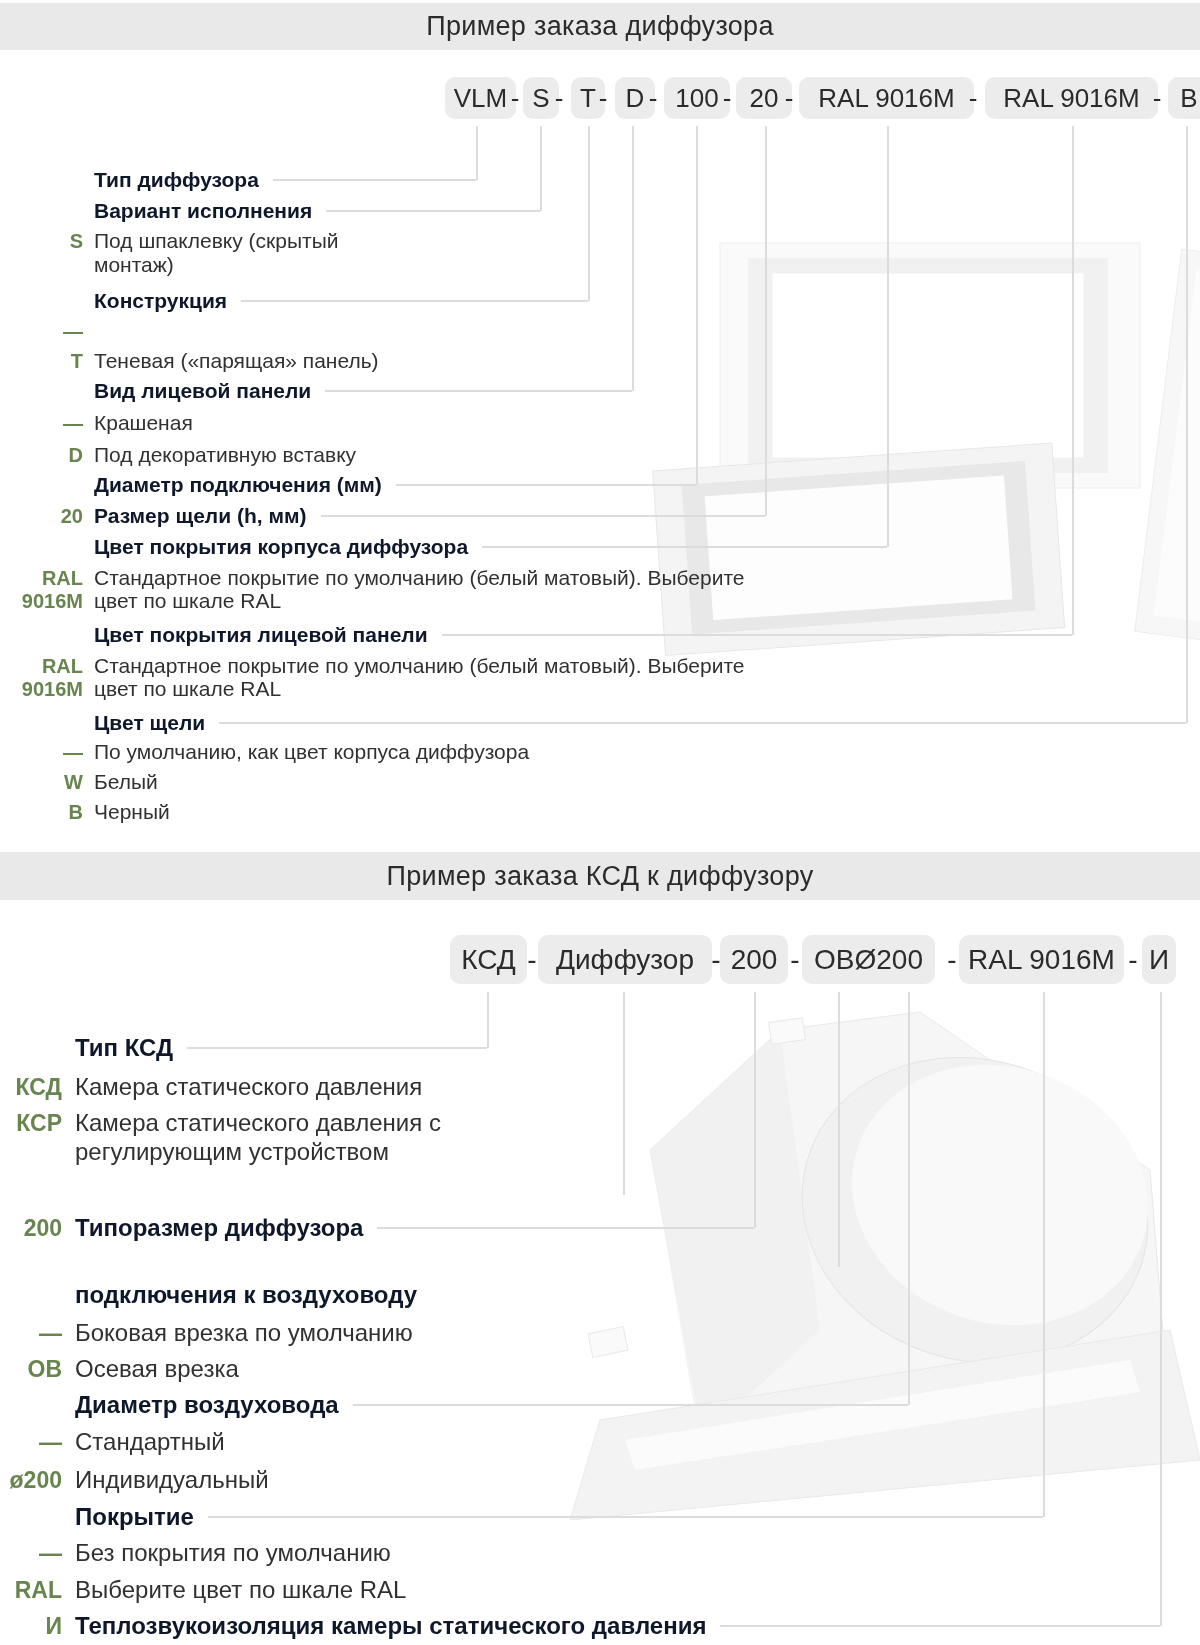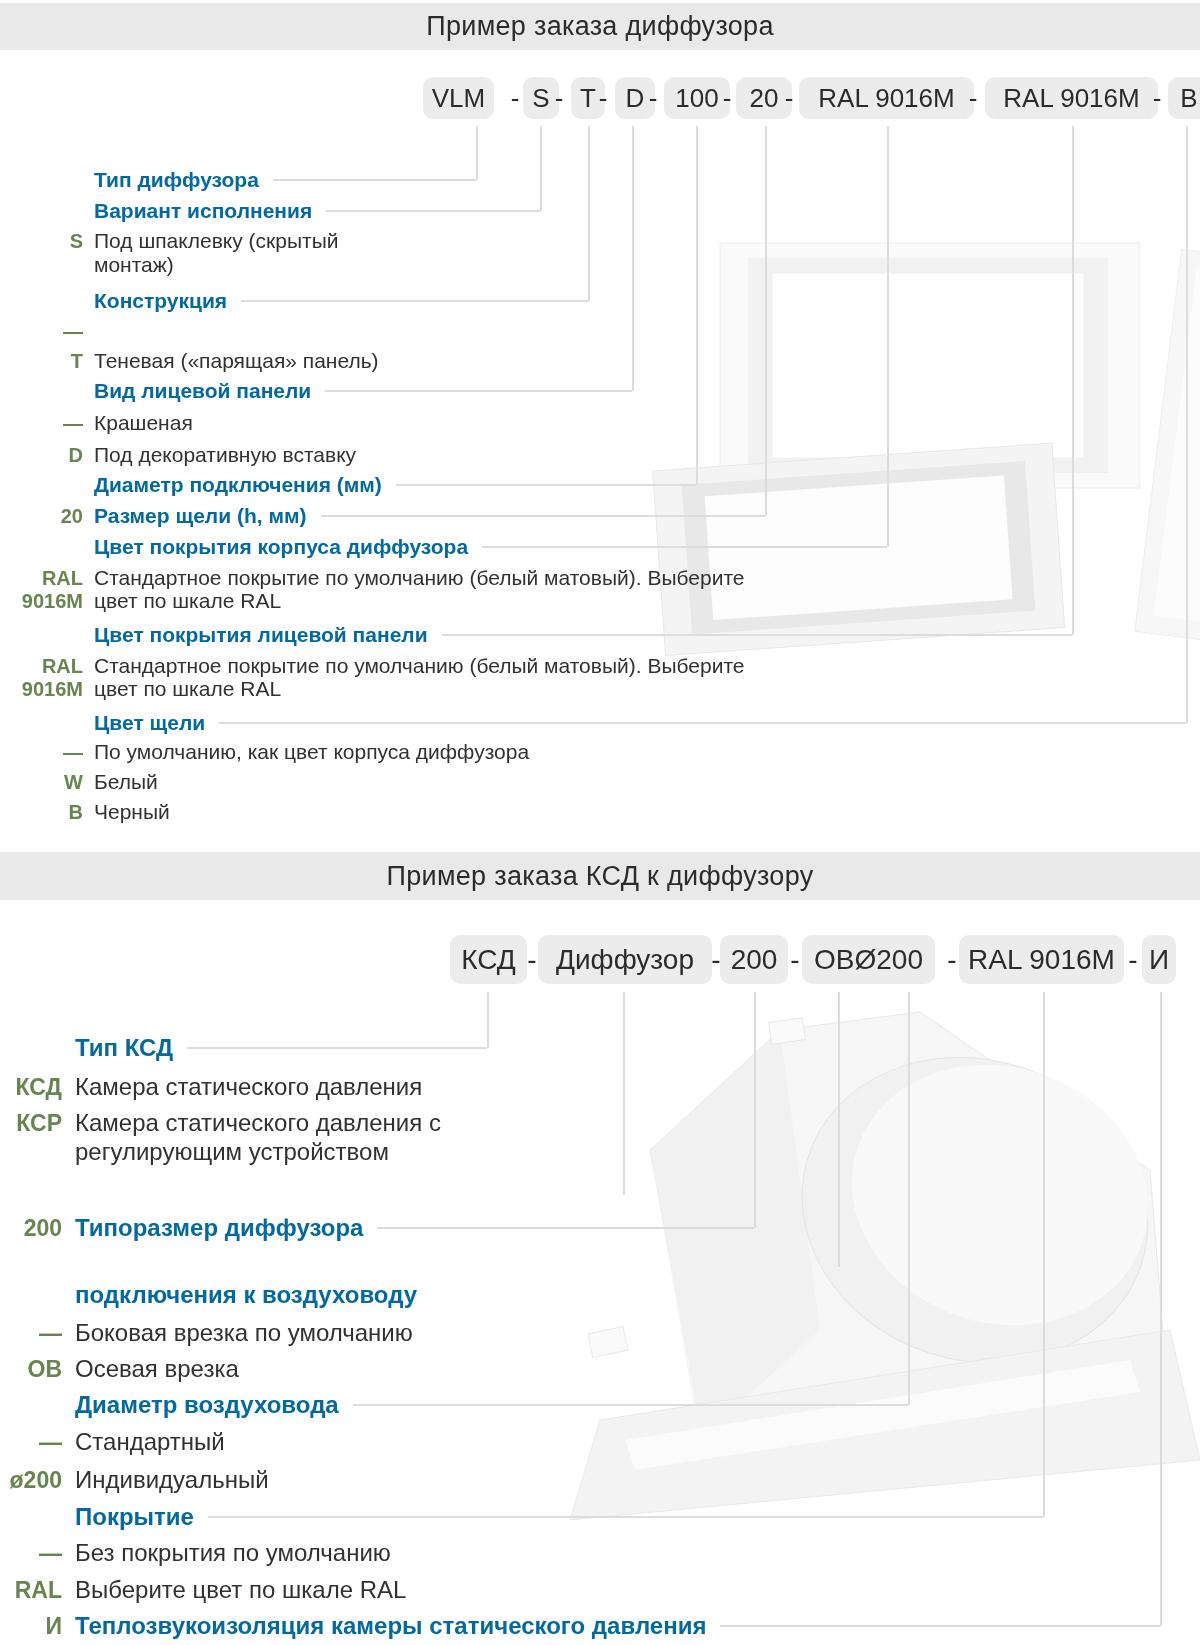--- a/index.html
+++ b/index.html
@@ -17,21 +17,21 @@
   .s1dash{top:77px;height:42px;font-size:26px;}
   .s2dash{top:935px;height:49px;font-size:28px;}
   .vline{position:absolute;width:2px;background:#dcdcdc;z-index:1;}
   .row{position:absolute;left:0;display:flex;align-items:center;z-index:2;}
   .s1row{font-size:21px;line-height:26px;height:26px;}
   .s2row{font-size:24px;line-height:30px;height:30px;}
   .pre{flex:none;text-align:right;color:#68854f;font-weight:700;}
   .s1row .pre{width:83px;margin-right:11px;font-size:20px;}
   .s2row .pre{width:62px;margin-right:13px;font-size:23px;}
   .txt{white-space:nowrap;color:#313131;}
-  .b .txt{font-weight:700;color:#0369a1;}
+  .b .txt{font-weight:700;color:#0f172a;}
   .line{flex:1;height:2px;background:#dcdcdc;margin-left:14px;min-width:16px;}
   .wm{position:absolute;z-index:0;}
 </style>
 </head>
 <body>
 
 <div class="page">
 
   <div class="bar" style="top:3px;height:47px">
     <span>Пример заказа диффузора</span>
@@ -45,21 +45,21 @@
       <rect x="40" y="228" width="400" height="185" fill="#f4f4f4" stroke="#e7e7e7"></rect>
       <rect x="68" y="244" width="344" height="150" fill="#e0e0e0" opacity="0.6"></rect>
       <rect x="90" y="257" width="300" height="124" fill="#fdfdfd"></rect>
     </g>
     <g transform="rotate(7 600 300)">
       <rect x="528" y="28" width="155" height="385" fill="#f7f7f7" stroke="#ededed"></rect>
       <rect x="545" y="45" width="120" height="350" fill="#fcfcfc"></rect>
     </g>
   </svg>
 
-  <div class="chip s1chip" style="left:423px;width:71px">
+  <div class="chip s1chip" style="left:445px;width:71px">
       <span>VLM</span>
     </div>
   <div class="chip s1chip" style="left:523px;width:36px">
       <span>S</span>
     </div>
   <div class="chip s1chip" style="left:571px;width:34px">
       <span>T</span>
     </div>
   <div class="chip s1chip" style="left:615px;width:40px">
       <span>D</span>

